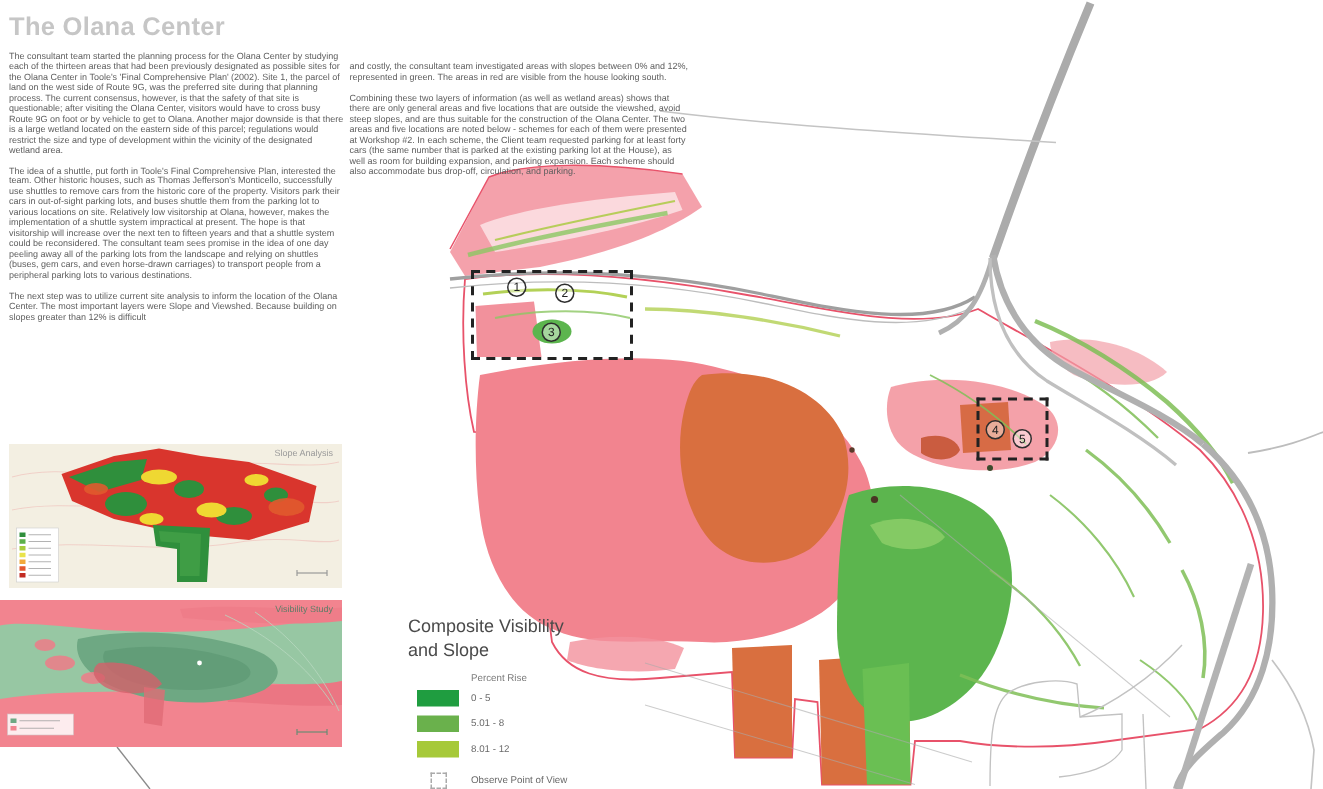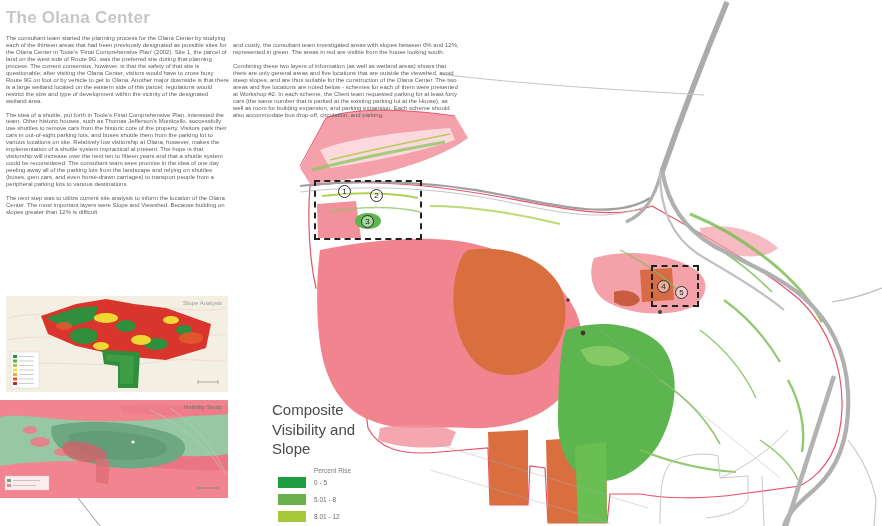--- a/index.html
+++ b/index.html
@@ -36,21 +36,21 @@
             background:rgba(255,255,255,.45); color:#222; font-size:8px; line-height:10px;
             display:flex; align-items:center; justify-content:center; z-index:5; }
   #marker-1 { left:338px; top:185px; }
   #marker-2 { left:370px; top:189px; }
   #marker-3 { left:361px; top:215px; }
   #marker-4 { left:657px; top:280px; }
   #marker-5 { left:675px; top:286px; }
 
   
   #legend { position:absolute; left:272px; top:400px; width:175px; z-index:4; }
-  #legend-title { font-size:15px; color:#4a4a4a; line-height:1.3; width:125px; }
+  #legend-title { font-size:12px; color:#4a4a4a; line-height:1.3; width:125px;margin-top:10px; }
   #legend-header { font-size:6.5px; color:#7b7b7b; margin:8px 0 3px 42px; }
   .legend-row { display:flex; align-items:center; margin-bottom:5px; height:12px; }
   .legend-swatch { width:28px; height:11px; margin-left:6px; }
   .legend-swatch.dashed-wrap { background:none; display:flex; align-items:center; justify-content:center; }
   .dashed-mark { width:11px; height:11px; border:1.2px dashed #aaa; }
   .legend-label { font-size:6.5px; color:#6a6a6a; margin-left:8px; }
   .legend-gap { height:4px; }
 </style>
 </head>
 <body>

